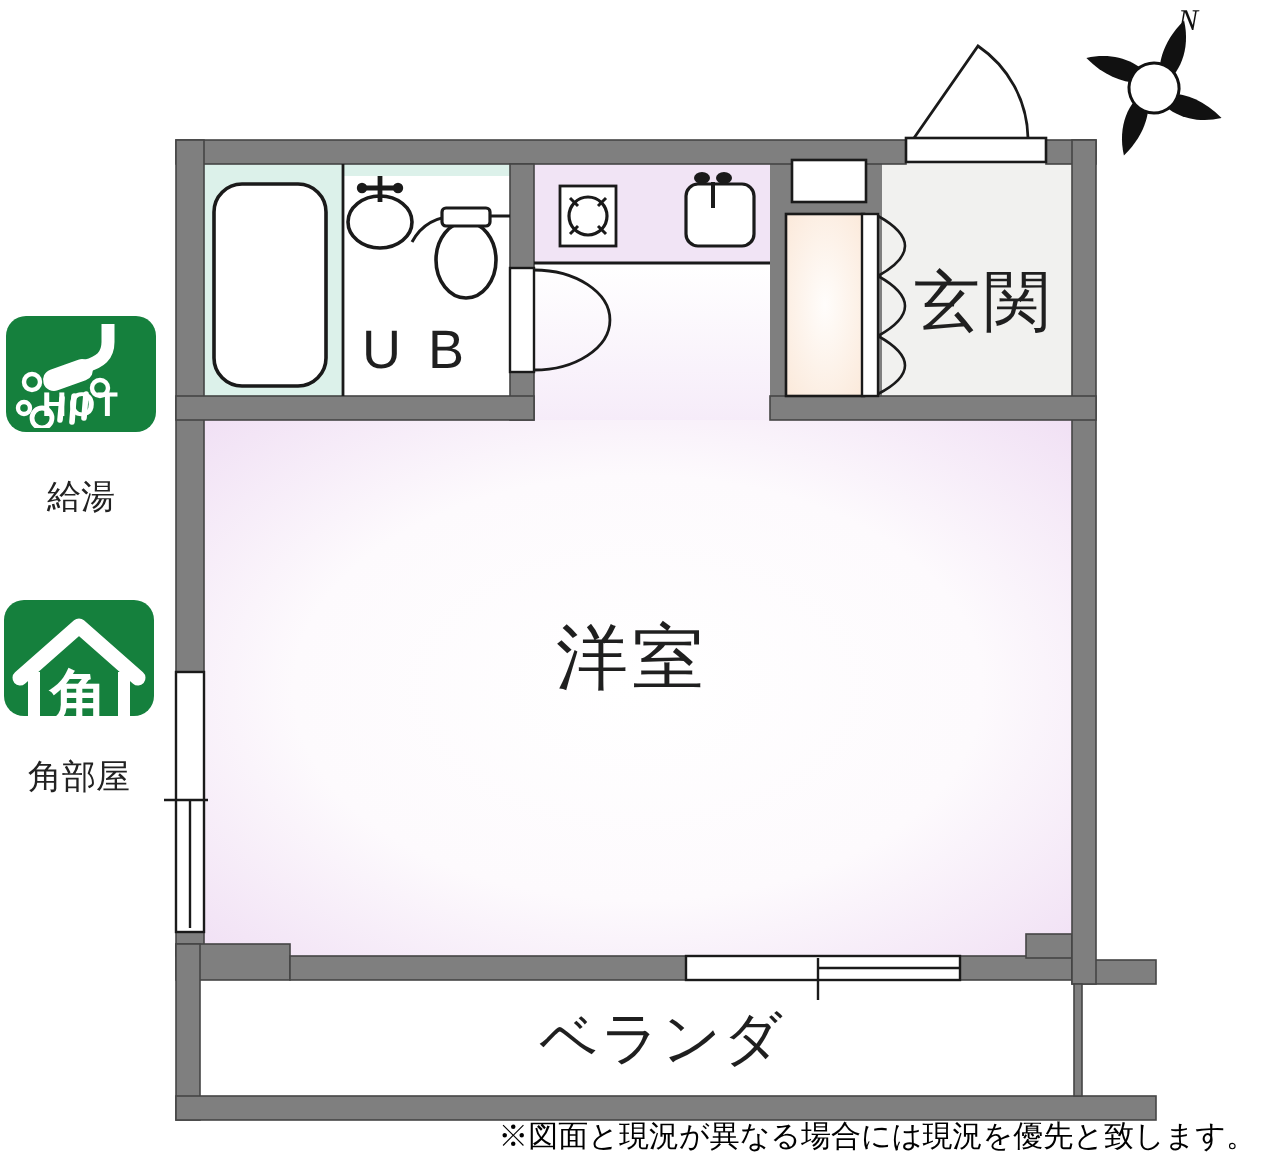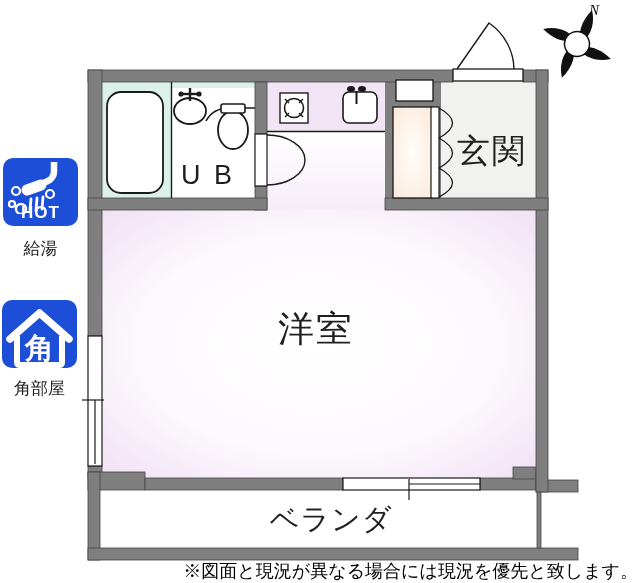--- a/index.html
+++ b/index.html
@@ -3,26 +3,26 @@
 <meta charset="utf-8">
 <style>
   html,body{margin:0;padding:0;background:#fff;}
   .stage{position:relative;width:640px;height:583px;background:#ffffff;overflow:hidden;
          font-family:"Liberation Sans",sans-serif;}
   .plan-svg{position:absolute;left:0;top:0;}
   .wall{fill:#7f7f7f;stroke:#454545;stroke-width:0.8;}
   .fixture{fill:#ffffff;stroke:#1a1a1a;}
   .thinline{stroke:#1a1a1a;fill:none;}
   .room-text{fill:#1f1f1f;font-family:"Liberation Sans",sans-serif;}
-  .badge{position:absolute;width:75px;height:68px;background:#1d4ed8;border-radius:10px;}
+  .badge{position:absolute;width:75px;height:58px;background:#15803d;border-radius:10px;}
   .badge svg{position:absolute;left:0;top:0;}
   .badge-word{position:absolute;left:0;right:0;bottom:5px;text-align:center;color:#fff;
               font-weight:bold;font-size:17px;line-height:1;letter-spacing:1px;}
   .badge-label{position:absolute;width:85px;text-align:center;font-size:17px;color:#222;}
-  .disclaimer{position:absolute;top:559px;right:2px;font-size:18px;color:#000;white-space:nowrap;}
+  .disclaimer{position:absolute;top:559px;right:12px;font-size:15px;color:#000;white-space:nowrap;}
 </style>
 </head>
 <body>
 
 <div class="stage">
 
   <svg class="plan-svg" width="640" height="583" viewBox="0 0 640 583">
     <defs>
       <radialGradient id="roomGrad" cx="50%" cy="50%" r="72%">
         <stop offset="0%" stop-color="#ffffff"></stop>

